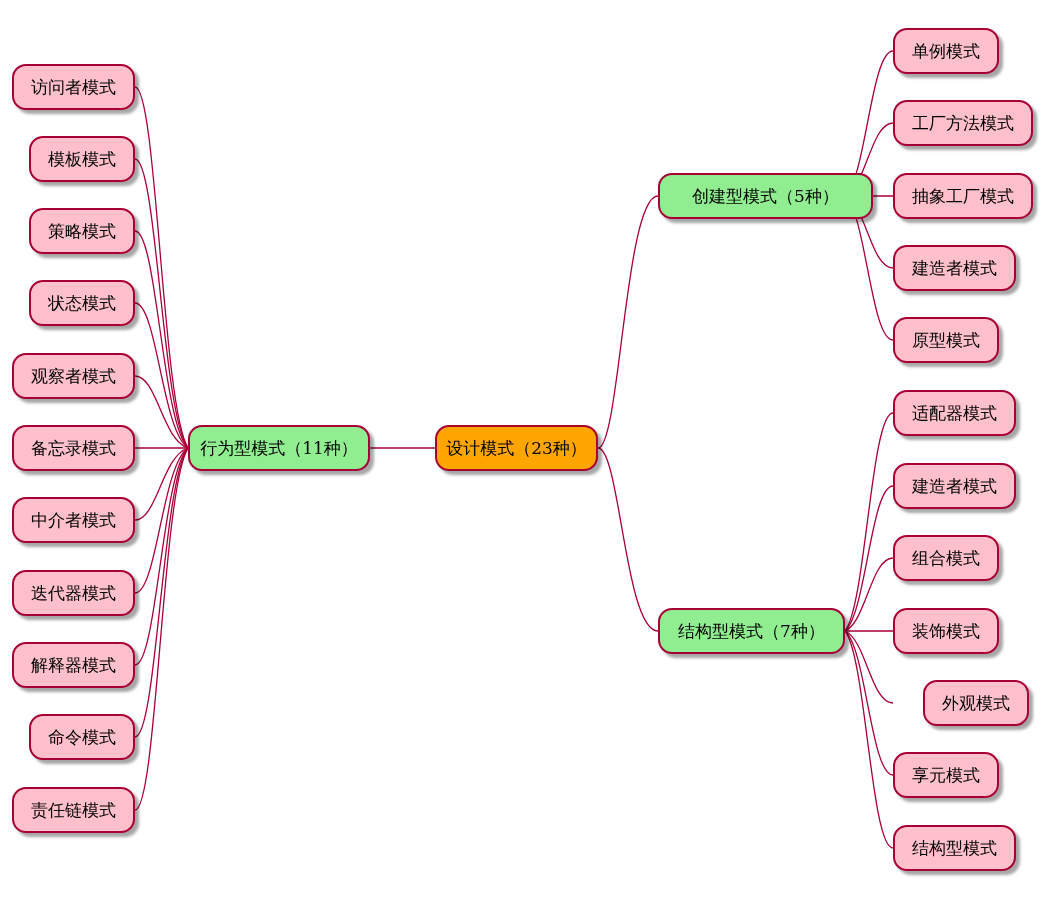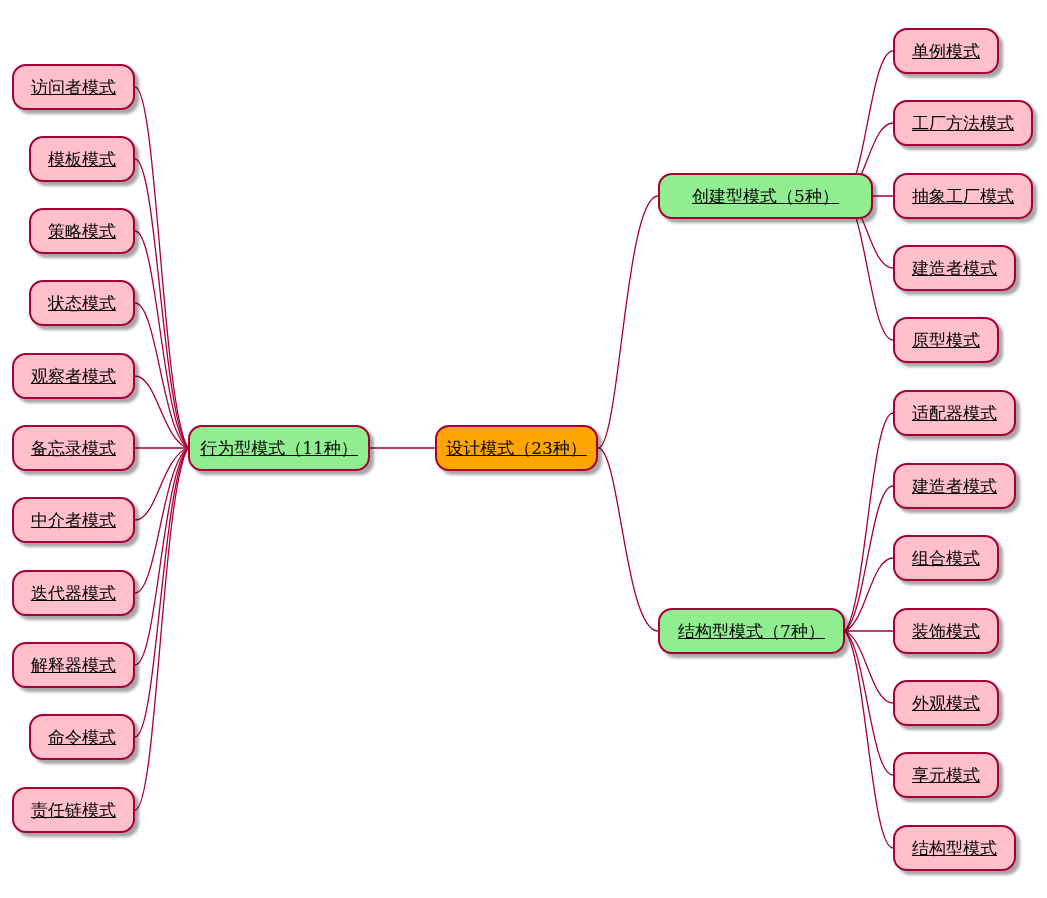--- a/index.html
+++ b/index.html
@@ -28,21 +28,20 @@
     align-items: center;
     justify-content: center;
     white-space: nowrap;
     font-size: 17px;
     color: #000000;
     border: 2.5px solid var(--border, #A80036);
     border-radius: 14px;
     background: var(--leaf, #FFC0CB);
     padding: 0 17px;
     box-shadow: 4px 4px 3px rgba(0, 0, 0, 0.35);
-    text-decoration: underline;
   }
   .node.branch {
     background: var(--branch, #90EE90);
     padding: 0 4px;
   }
   .node.root {
     background: var(--rootfill, #FFA500);
     padding: 0 4px;
   }
 </style>
@@ -92,21 +91,21 @@
       <div class="node leaf" style="right: 912px; top: 787px; margin-left: 32px;">责任链模式</div>
       <div class="node leaf" style="left: 893px; top: 28px;">单例模式</div>
       <div class="node leaf" style="left: 893px; top: 100px;">工厂方法模式</div>
       <div class="node leaf" style="left: 893px; top: 173px;">抽象工厂模式</div>
       <div class="node leaf" style="left: 893px; top: 245px;">建造者模式</div>
       <div class="node leaf" style="left: 893px; top: 317px;">原型模式</div>
       <div class="node leaf" style="left: 893px; top: 390px;">适配器模式</div>
       <div class="node leaf" style="left: 893px; top: 463px;">建造者模式</div>
       <div class="node leaf" style="left: 893px; top: 535px;">组合模式</div>
       <div class="node leaf" style="left: 893px; top: 608px;">装饰模式</div>
-      <div class="node leaf" style="left: 893px; top: 680px;">外观模式</div>
+      <div class="node leaf" style="left: 923px; top: 680px;">外观模式</div>
       <div class="node leaf" style="left: 893px; top: 752px;">享元模式</div>
       <div class="node leaf" style="left: 893px; top: 825px;">结构型模式</div>
       <div class="node branch" style="left: 188px; top: 425px; width: 182px;">行为型模式（11种）</div>
       <div class="node root" style="left: 435px; top: 425px; width: 163px;">设计模式（23种）</div>
       <div class="node branch" style="left: 658px; top: 173px; width: 215px;">创建型模式（5种）</div>
       <div class="node branch" style="left: 658px; top: 608px; width: 187px;">结构型模式（7种）</div>
     </div>
 </div>
 
 </body></html>

